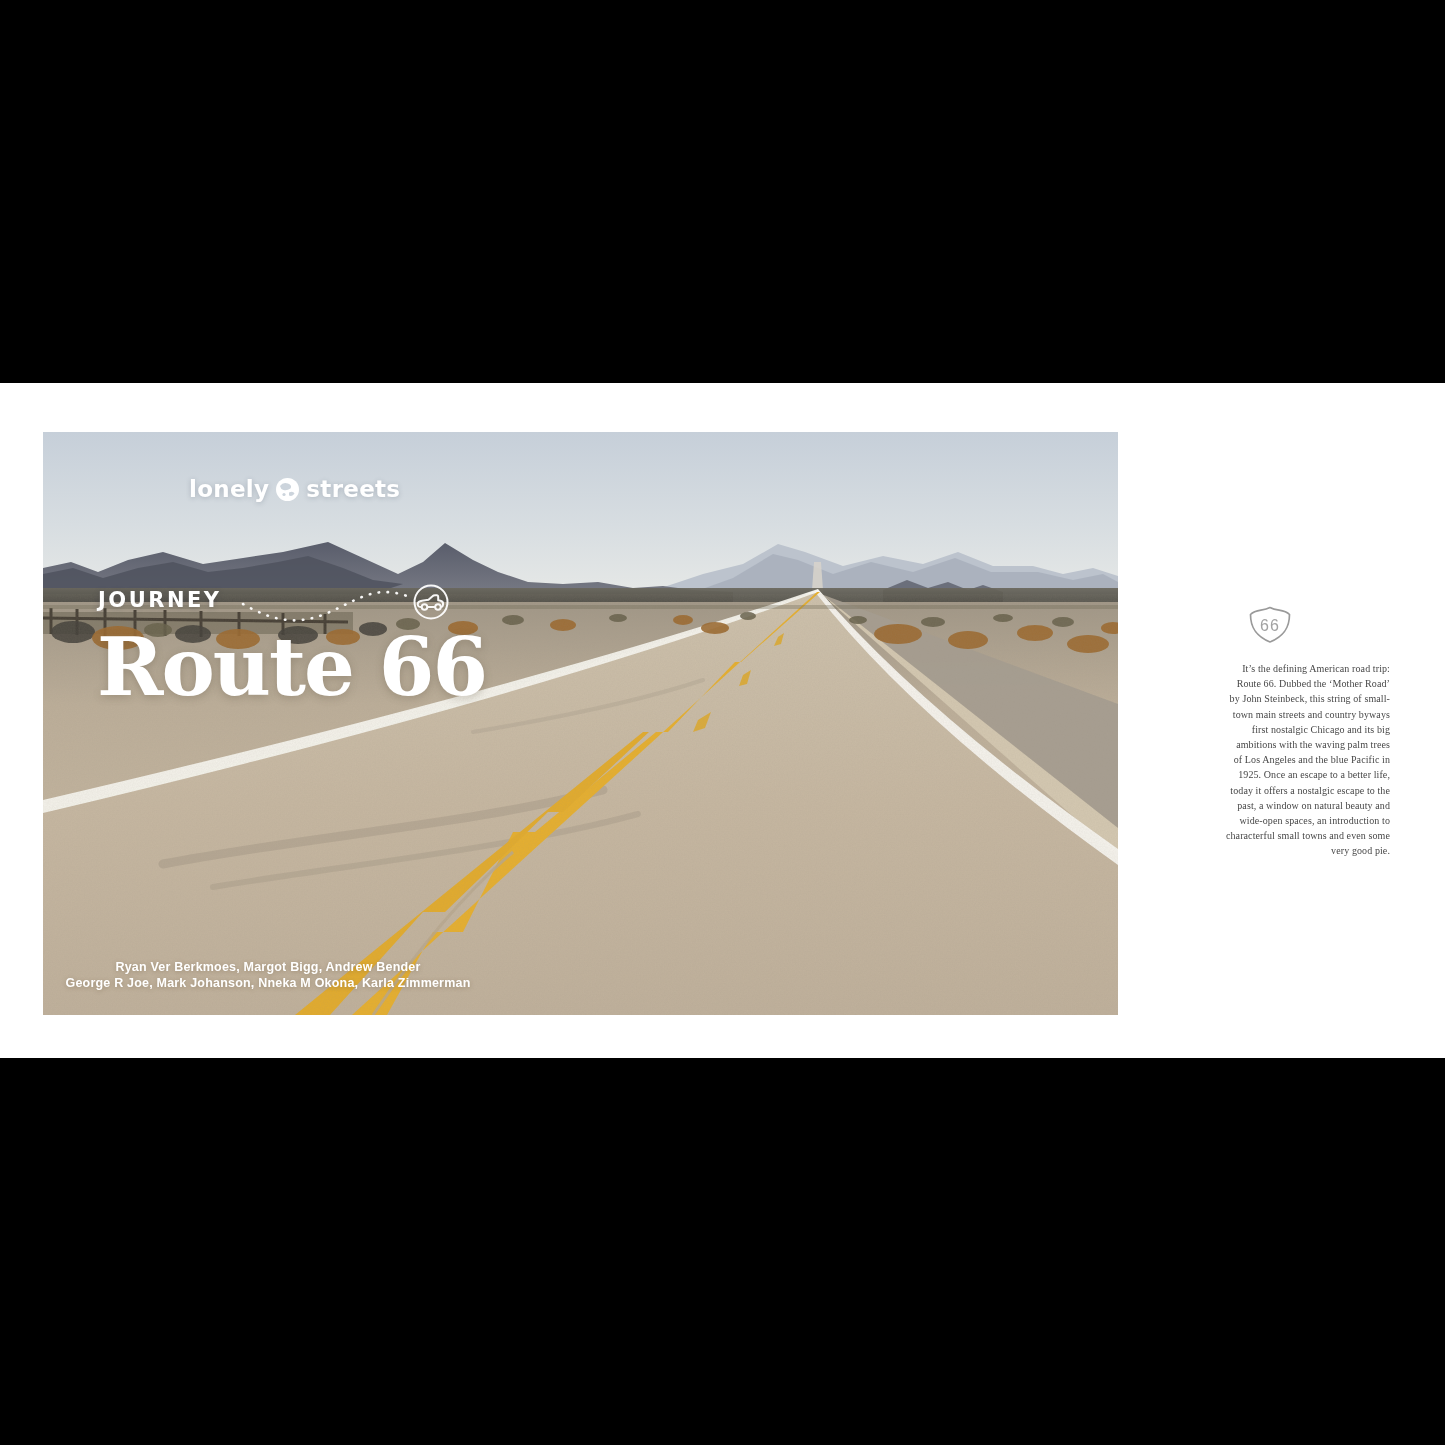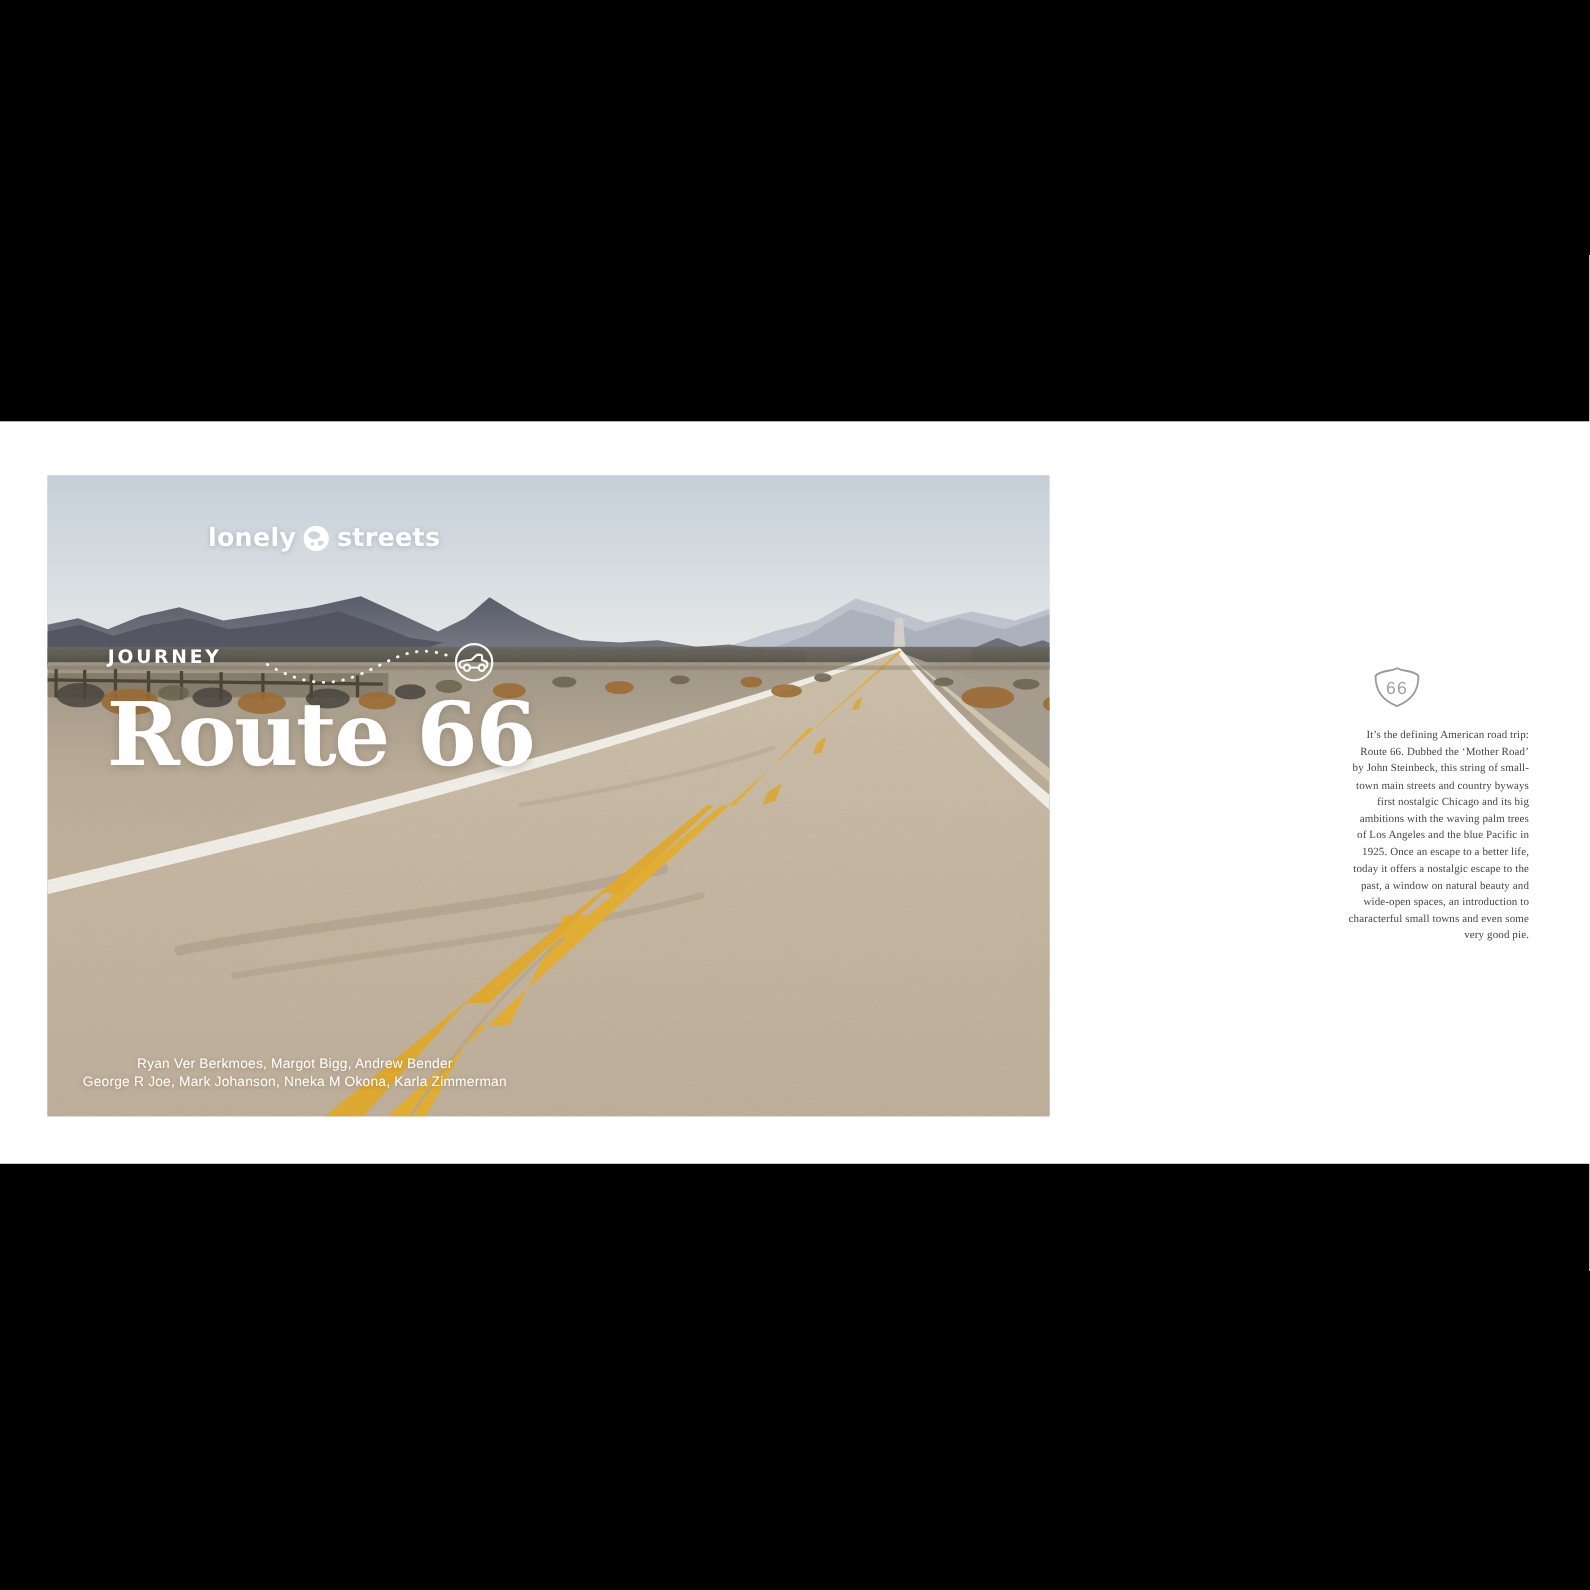--- a/index.html
+++ b/index.html
@@ -1,37 +1,37 @@
 <!DOCTYPE html>
 <html><head>
 <meta charset="utf-8">
 <style>
   html,body{margin:0;padding:0;background:#fff;}
   body{width:1445px;height:1445px;position:relative;overflow:hidden;
        font-family:"Liberation Sans","DejaVu Sans",sans-serif;}
   .letterbox{position:absolute;left:0;width:1445px;background:#000;}
   #bar-top{top:0;height:383px;}
   #bar-bottom{top:1058px;height:387px;}
-  #cover-photo{position:absolute;left:43px;top:432px;width:911px;height:583px;
+  #cover-photo{position:absolute;left:43px;top:432px;width:1075px;height:583px;
        overflow:hidden;background:#cfd5da;}
   #scene{position:absolute;left:0;top:0;width:1075px;height:583px;display:block;}
   
   .overlay{position:absolute;color:#fff;}
   #lp-logo{left:146px;top:44px;display:flex;align-items:center;gap:7px;
        font-family:"DejaVu Sans",sans-serif;font-weight:bold;font-size:23px;
        letter-spacing:.3px;text-shadow:0 1px 5px rgba(60,70,90,.25);}
   #lp-logo .globe{width:23px;height:23px;display:block;}
   #series-label{left:55px;top:156px;font-family:"DejaVu Sans",sans-serif;
-       font-weight:bold;font-size:17px;letter-spacing:2.5px;
+       font-weight:bold;font-size:21px;letter-spacing:2.5px;
        text-shadow:0 1px 6px rgba(40,40,60,.28);}
   #cover-title{left:54px;top:195px;font-family:"DejaVu Serif","Liberation Serif",serif;
        font-weight:bold;font-size:80px;line-height:1;letter-spacing:-2px;
        text-shadow:0 2px 8px rgba(90,80,60,.30);}
   #author-credits{left:225px;top:528px;transform:translateX(-50%);text-align:center;
-       font-family:"Liberation Sans",sans-serif;font-weight:normal;font-size:12.5px;
+       font-family:"Liberation Sans",sans-serif;font-weight:bold;font-size:12.5px;
        line-height:15.5px;letter-spacing:.2px;white-space:nowrap;
        text-shadow:0 1px 4px rgba(120,100,70,.45);}
   
   #side-column{position:absolute;left:1150px;top:603px;width:240px;text-align:right;}
   #shield{display:block;margin:0 auto 16px auto;}
   #cover-description{font-family:"Liberation Serif","DejaVu Serif",serif;
        font-size:10px;line-height:15.2px;color:#474747;letter-spacing:.1px;}
 </style>
 </head>
 <body>

